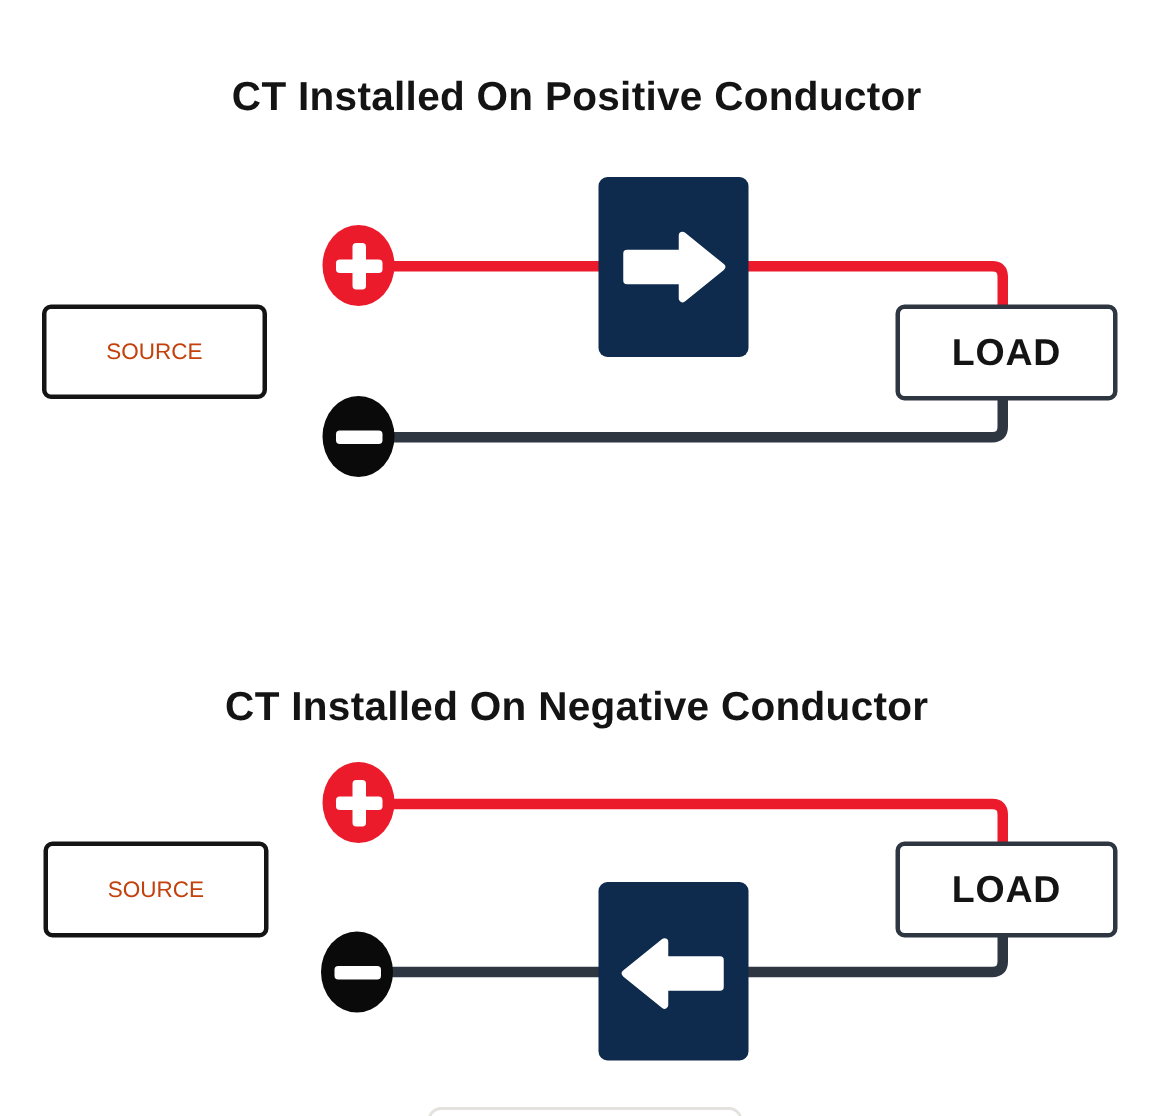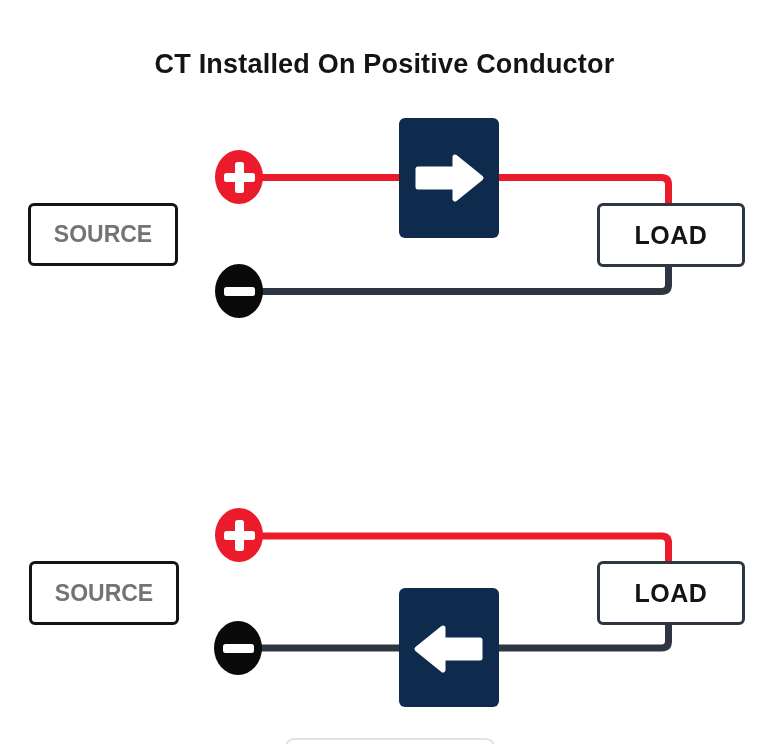--- a/index.html
+++ b/index.html
@@ -33,21 +33,21 @@
     background: #ffffff;
     border-radius: 6px;
     display: flex;
     align-items: center;
     justify-content: center;
     z-index: 2;
     box-sizing: border-box;
   }
   .source-box { border: 3px solid #141414; }
   .load-box   { border: 3px solid #2E3642; text-align: center; }
-  .source-box .box-label { font-size: 23px; font-weight: 700; color: #737373; }
+  .source-box .box-label { font-size: 15px; font-weight: 400; color: #c2410c; }
   .load-box   .box-label { font-size: 25px; font-weight: 700; color: #141414; letter-spacing: 0.5px; }
 
   .src-top  { left: 28px;  top: 203px; width: 150px; height: 63px; }
   .load-top { left: 597px; top: 203px; width: 148px; height: 64px; }
   .src-bot  { left: 29px;  top: 561px; width: 150px; height: 64px; }
   .load-bot { left: 597px; top: 561px; width: 148px; height: 64px; }
 
   .terminal {
     position: absolute;
     width: 48px; height: 54px;
@@ -128,20 +128,21 @@
   <div class="terminal plus term-plus-top" aria-label="+" style="background-color: rgb(235, 27, 44);"></div>
 
   <div class="terminal minus term-minus-top" aria-label="−" style="background-color: rgb(10, 10, 10);"></div>
 
   <div class="ct-block ct-top" style="background-color: rgb(14, 42, 77);">
     <svg width="100" height="120" viewBox="0 0 100 120" aria-hidden="true">
       <path d="M19 51 L56 51 L56 39 L82 60 L56 81 L56 69 L19 69 Z" fill="#FFFFFF" stroke="#FFFFFF" stroke-width="5" stroke-linejoin="round"></path>
     </svg>
   </div>
 
+  <h2 class="diagram-title title-bottom">CT Installed On Negative Conductor</h2>
 
   <div class="endpoint-box source-box src-bot">
     <span class="box-label">SOURCE</span>
   </div>
 
   <div class="endpoint-box load-box load-bot" style="border-color: rgb(46, 54, 66);">
     <span class="box-label">LOAD</span>
   </div>
 
   <div class="terminal plus term-plus-bot" aria-label="+" style="background-color: rgb(235, 27, 44);"></div>

